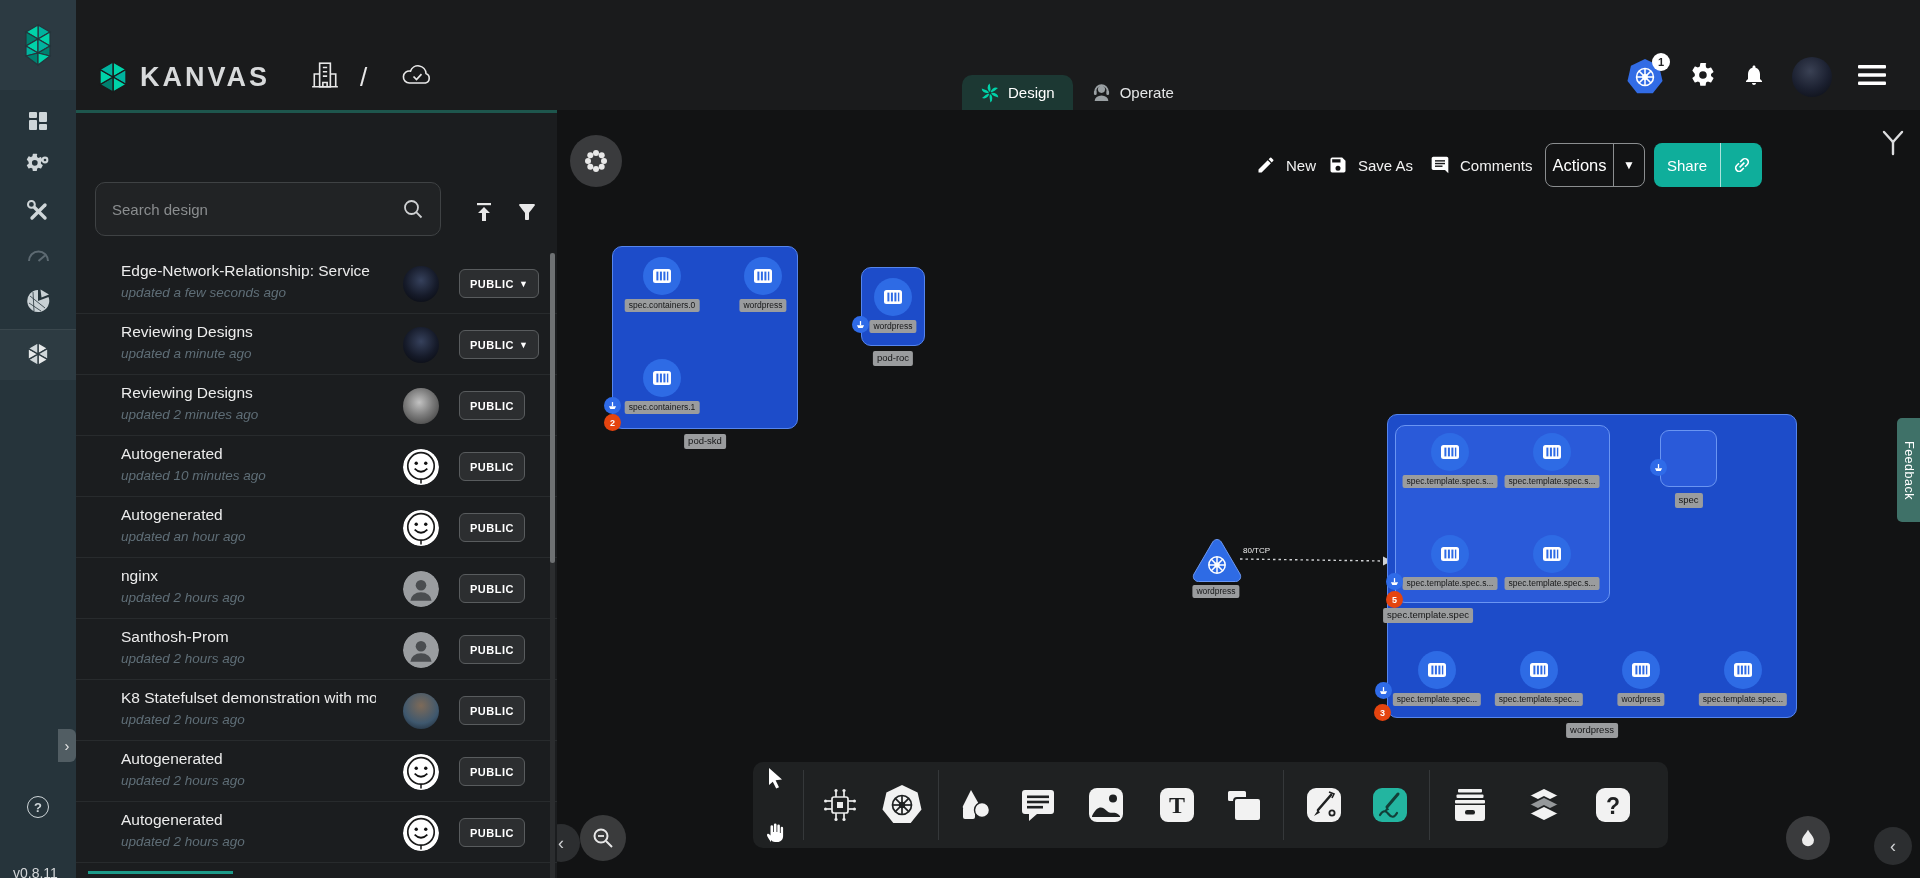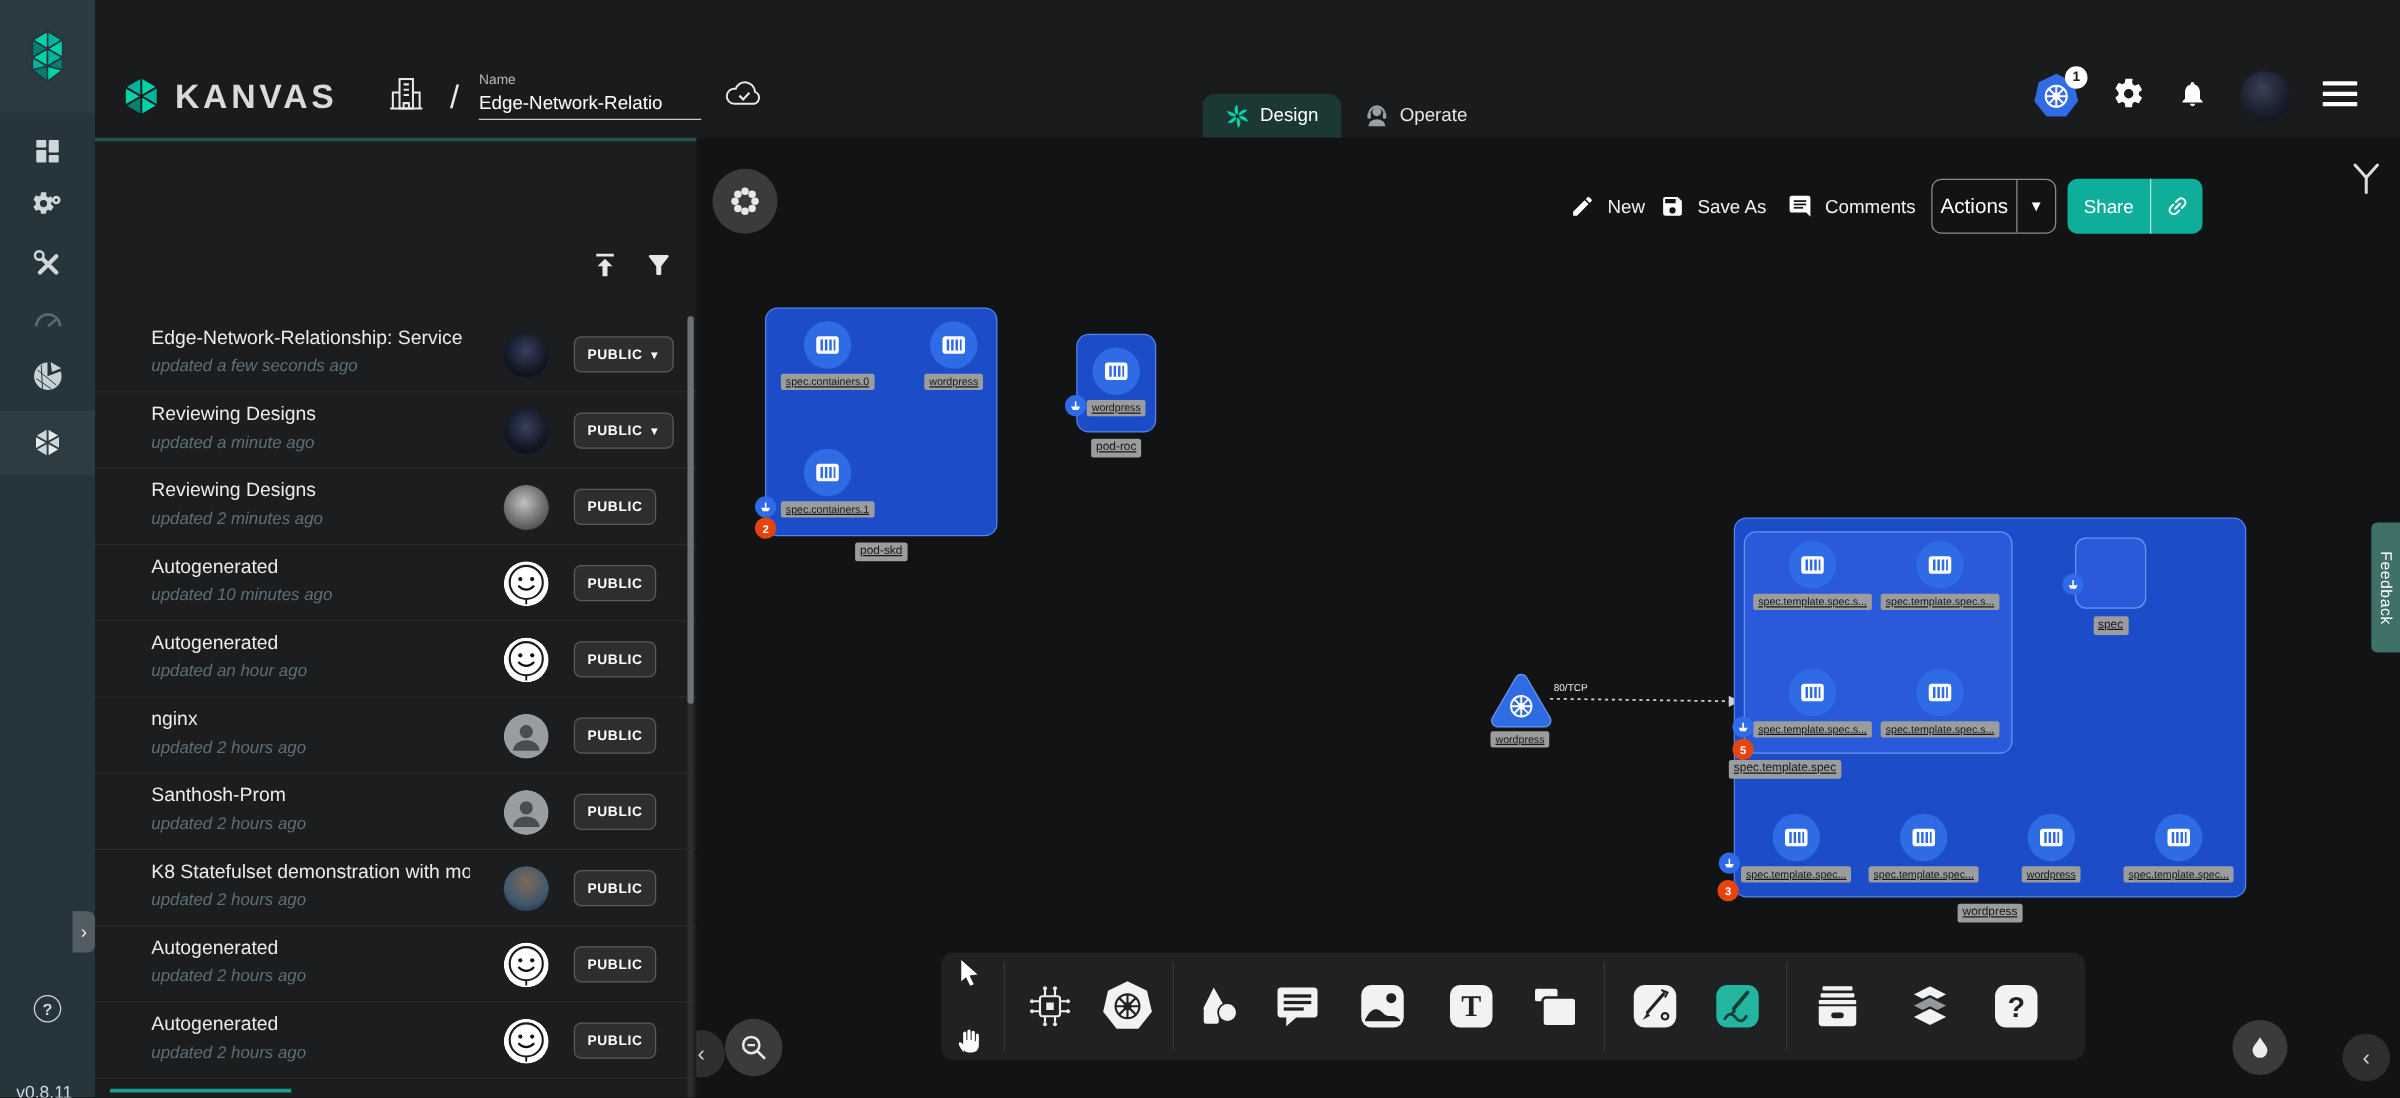--- a/index.html
+++ b/index.html
@@ -83,21 +83,21 @@
   .btoolbar { position:absolute; left:753px; top:762px; width:915px; height:86px; background:#1f2122; border-radius:10px; z-index:3; }
   .bt-item { position:absolute; transform:translate(-50%,-50%); cursor:pointer; display:flex; align-items:center; justify-content:center; }
   .bt-div { position:absolute; top:8px; bottom:8px; width:1px; background:#35383a; }
 
   
   #diagram { position:absolute; left:0; top:0; width:1920px; height:878px; z-index:1; }
   .kgroup { position:absolute; background:#1d4cc9; border:1.5px solid #5585ee; border-radius:10px; cursor:pointer; }
   .kgroup.inner { background:#2a5ad9; border-color:#6a95f2; }
   .knode { position:absolute; width:38px; height:38px; border-radius:50%; background:#2e6be5; display:flex; align-items:center; justify-content:center; cursor:pointer; }
   .ksquare { position:absolute; background:#2a5ad9; border:1.5px solid #6a95f2; border-radius:9px; cursor:pointer; }
-  .chip { position:absolute; transform:translateX(-50%); background:#9a9c9e; color:#151617; font-size:8.5px; line-height:1.35; padding:1px 4px; border-radius:2px; white-space:nowrap;text-decoration:underline; }
+  .chip { position:absolute; transform:translateX(-50%); background:#9a9c9e; color:#151617; font-size:8.5px; line-height:1.35; padding:1px 4px; border-radius:2px; white-space:nowrap; }
   .chip.group-chip { font-size:9.5px; }
   .badge { position:absolute; width:17px; height:17px; border-radius:50%; display:flex; align-items:center; justify-content:center; font-size:9px; font-weight:bold; color:#fff; z-index:2; }
   .badge.blue { background:#2f6be8; }
   .badge.red { background:#e5440f; }
   .triangle-node { position:absolute; left:1189px; top:536px; width:56px; height:48px; cursor:pointer; }
   .edge-svg { position:absolute; left:1235px; top:540px; }
 </style>
 </head>
 <body>
 
@@ -411,24 +411,20 @@
     </div>
     <span class="org-icon">
       <svg width="30" height="30" viewBox="0 0 28 28">
           <g fill="none" stroke="#e8e8e8" stroke-width="1.5">
             <rect x="9" y="3" width="10" height="22"></rect>
             <path d="M4 25 V13 h5 M24 25 V13 h-5 M2 25 h24 M12 7 h4 M12 11 h4 M12 15 h4 M12 25 v-4 h4 v4"></path>
           </g>
         </svg>
     </span>
     <span class="crumb-slash">/</span>
-    <div class="name-group">
-      <span class="name-label">Name</span>
-      <input class="name-input" value="Edge-Network-Relatio" style="">
-    </div>
     <span class="cloud-icon">
       <svg width="32" height="26" viewBox="0 0 32 26">
           <path fill="none" stroke="#e8e8e8" stroke-width="1.6" d="M8.5 21a6 6 0 1 1 1-11.9A8 8 0 0 1 25 11.5 5 5 0 0 1 24.5 21H8.5z"></path>
           <path d="M12.5 14.5l3 3 5-5.3" stroke="#e8e8e8" stroke-width="1.7" fill="none"></path>
         </svg>
     </span>
     <div class="topbar-right">
       <div class="ctx-wrap">
         <svg width="38" height="38" viewBox="0 0 36 36">
           <polygon points="18,1 31.3,7.4 34.6,21.8 25.4,33.4 10.6,33.4 1.4,21.8 4.7,7.4" fill="#326CE5"></polygon>
@@ -489,20 +485,27 @@
         <path d="M4.2 8.8 a5.8 5.8 0 0 1 11.6 0" stroke="#9aa0a3" stroke-width="1.7" fill="none"></path>
         <rect x="2.8" y="8" width="2.6" height="4.4" rx="1.2" fill="#9aa0a3"></rect>
           <rect x="14.6" y="8" width="2.6" height="4.4" rx="1.2" fill="#9aa0a3"></rect>
       </svg>
       <span>Operate</span>
     </div>
   </div>
 </header>
 
 <aside class="panel">
+  <div class="search-box">
+    <input placeholder="Search design" style="">
+    <svg width="22" height="22" viewBox="0 0 22 22">
+        <circle cx="9.5" cy="9.5" r="6.5" fill="none" stroke="#cfd1d3" stroke-width="1.8"></circle>
+        <line x1="14.2" y1="14.2" x2="19.5" y2="19.5" stroke="#cfd1d3" stroke-width="1.8"></line>
+      </svg>
+  </div>
   <div class="panel-icon" style="left:395px;">
     <svg width="24" height="24" viewBox="0 0 24 24" fill="#e8e8e8">
         <path d="M5 3h14v2.2H5z"></path>
         <path d="M12 7l-6 6h4v8h4v-8h4z"></path>
       </svg>
   </div>
   <div class="panel-icon" style="left:438px;">
     <svg width="24" height="24" viewBox="0 0 24 24" fill="#e8e8e8">
         <path d="M4.25 5.61C6.27 8.2 10 13 10 13v6c0 .55.45 1 1 1h2c.55 0 1-.45 1-1v-6s3.72-4.8 5.74-7.39A1 1 0 0 0 18.95 4H5.04a1 1 0 0 0-.79 1.61z"></path>
       </svg>

